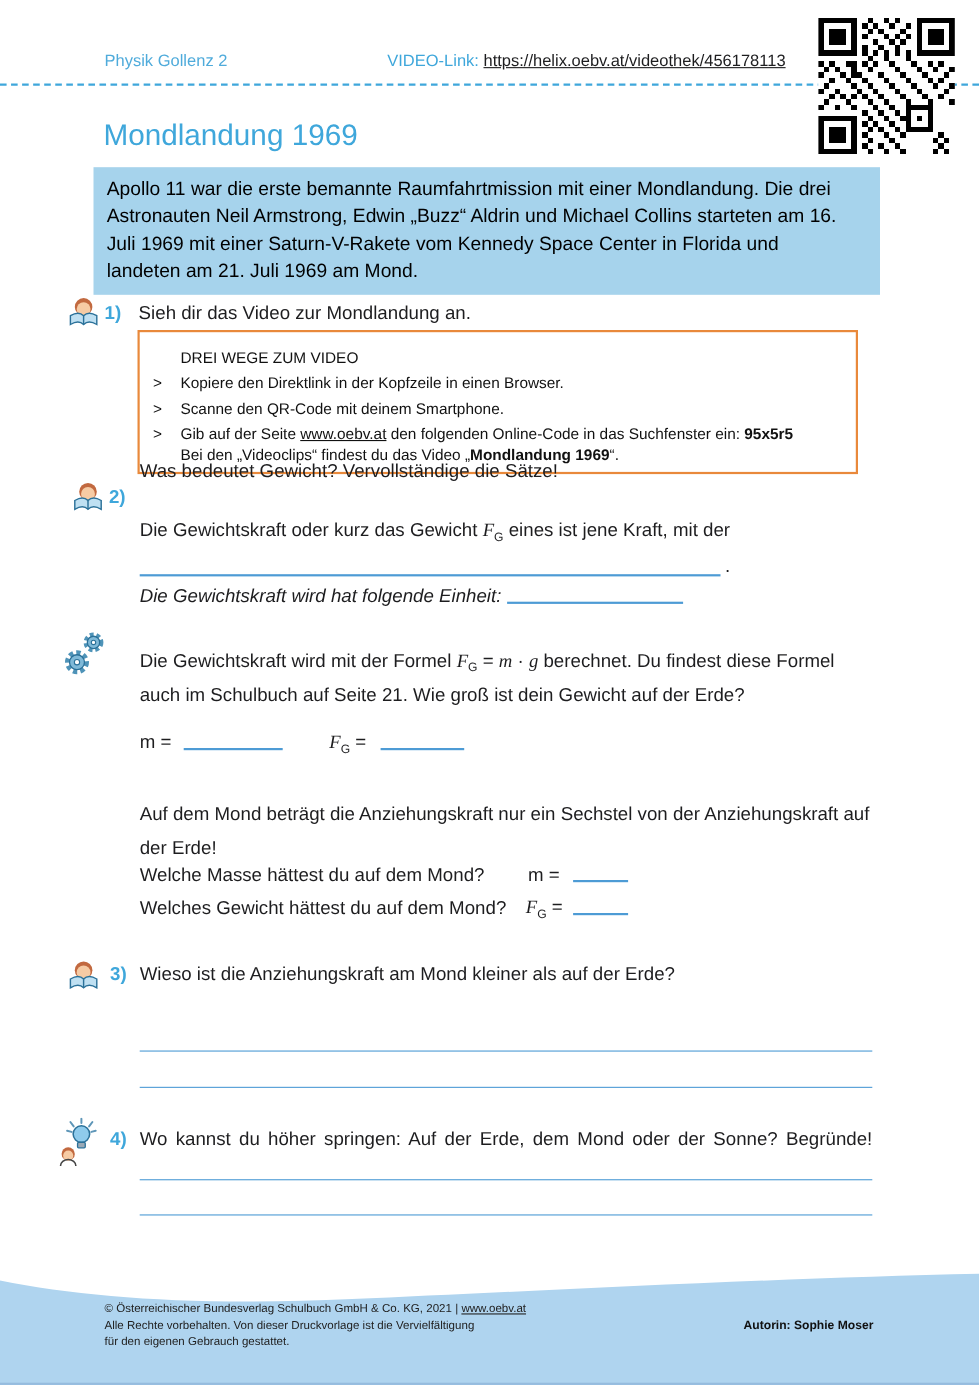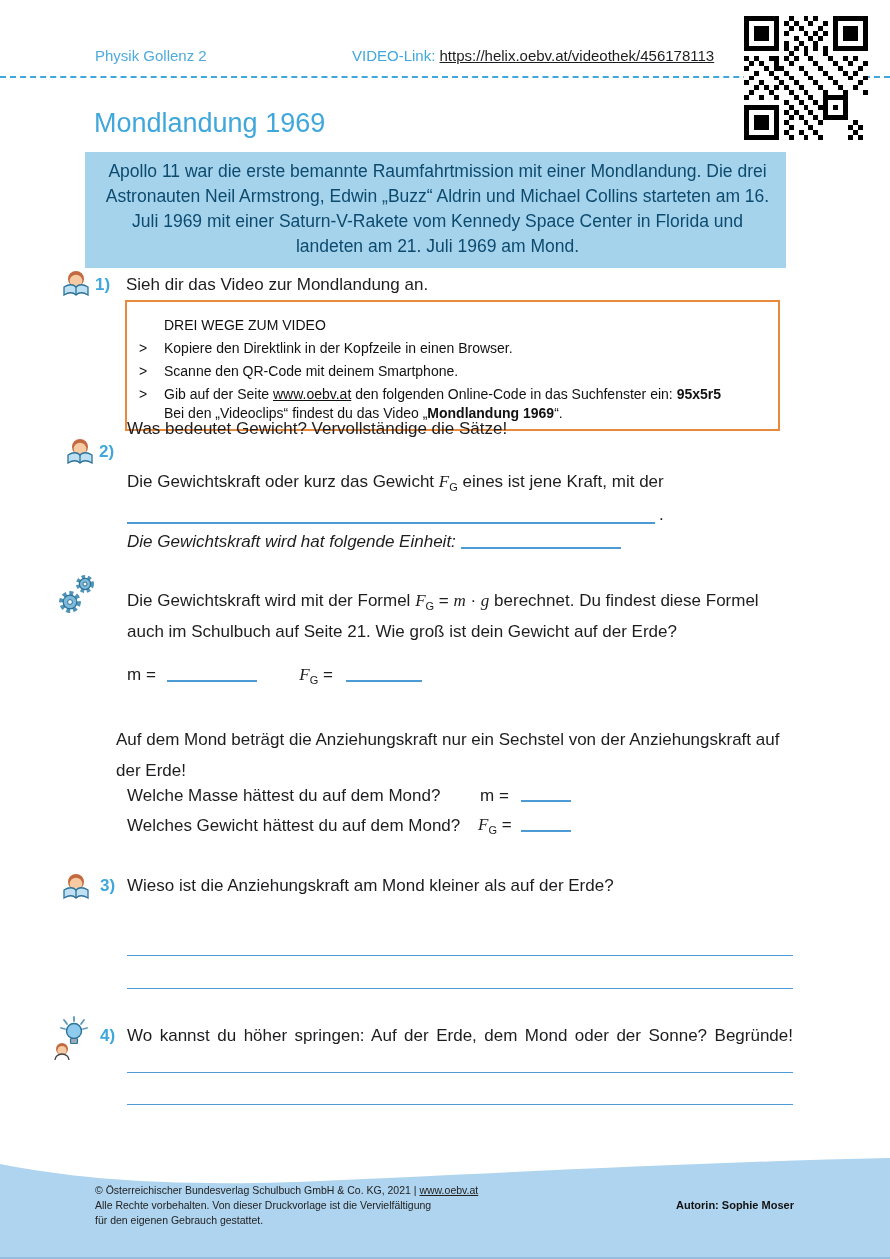--- a/index.html
+++ b/index.html
@@ -11,22 +11,22 @@
   .ul{text-decoration:underline;margin-top:48px;}
   
   .hdr-booklet{left:95px;top:47px;font-size:15px;color:#4FABDB;}
   .hdr-video{left:352px;top:47px;font-size:15px;}
   .hdr-video a{color:#1d1d1f;}
   .dashed-rule{left:0;top:76px;width:890px;height:0;border-top:2px dashed #3FA7DB;}
   .qr-wrap{left:744px;top:16px;width:124px;height:124px;background:#ffffff;}
   
   .page-title{left:94px;top:108px;font-size:27px;color:#3FA7DB;}
   
-  .intro-box{left:85px;top:152px;width:681px;background:#A6D3EC;padding:7px 8px 9px 12px;
-             font-size:17.5px;line-height:25px;color:#0c4a6e;text-align:center;}
+  .intro-box{left:85px;top:152px;width:681px;background:#A6D3EC;padding:7px 22px 9px 12px;
+             font-size:17.5px;line-height:25px;color:#000000;}
   
   .task-num{font-size:17px;font-weight:bold;color:#3FA7DB;}
   .task-text{font-size:17px;}
   
   .video-box{left:125px;top:300px;width:631px;border:2px solid #E9893B;
              padding:4px 8px 6px 12px;font-size:14px;line-height:19px;color:#111;}
   .vb-heading{margin-left:25px;margin-top:10px;}
   .vb-item{display:flex;margin-top:4px;}
   .vb-bullet{width:25px;flex:0 0 25px;}
   .vb-text{flex:1;}
@@ -167,21 +167,21 @@
   </div>
   <div class="abs task-text" style="left:127px;top:622px;">auch im Schulbuch auf Seite 21. Wie groß ist dein Gewicht auf der Erde?</div>
 
   <div class="abs task-text" style="left:127px;top:665px;">
     <span>m =</span>
     <span class="blank" style="width:90px;margin-left:6px;"></span>
     <span style="margin-left:38px;"><span class="fvar">F</span><sub class="fsub">G</sub><span> =</span></span>
     <span class="blank" style="width:76px;margin-left:8px;"></span>
   </div>
 
-  <div class="abs" style="left:116px;top:724px;width:676px;font-size:17px;line-height:31px;">Auf dem Mond beträgt die Anziehungskraft nur ein Sechstel von der Anziehungskraft auf der Erde!</div>
+  <div class="abs" style="left:127px;top:724px;width:676px;font-size:17px;line-height:31px;">Auf dem Mond beträgt die Anziehungskraft nur ein Sechstel von der Anziehungskraft auf der Erde!</div>
   <div class="abs task-text" style="left:127px;top:786px;">Welche Masse hättest du auf dem Mond?</div>
   <div class="abs task-text" style="left:480px;top:786px;">m =</div>
   <span class="abs blank" style="left:521px;top:786px;width:50px;"></span>
   <div class="abs task-text" style="left:127px;top:816px;">Welches Gewicht hättest du auf dem Mond?</div>
   <div class="abs task-text" style="left:478px;top:815px;"><span class="fvar">F</span><sub class="fsub">G</sub><span> =</span></div>
   <span class="abs blank" style="left:521px;top:816px;width:50px;"></span>
 
   <svg class="abs" style="left:62px;top:873px;" width="28" height="27" viewBox="0 0 28 27">
     <circle cx="14" cy="9" r="8" fill="#C2693F"></circle>
     <circle cx="14" cy="11" r="6.3" fill="#F6CBA4"></circle>

